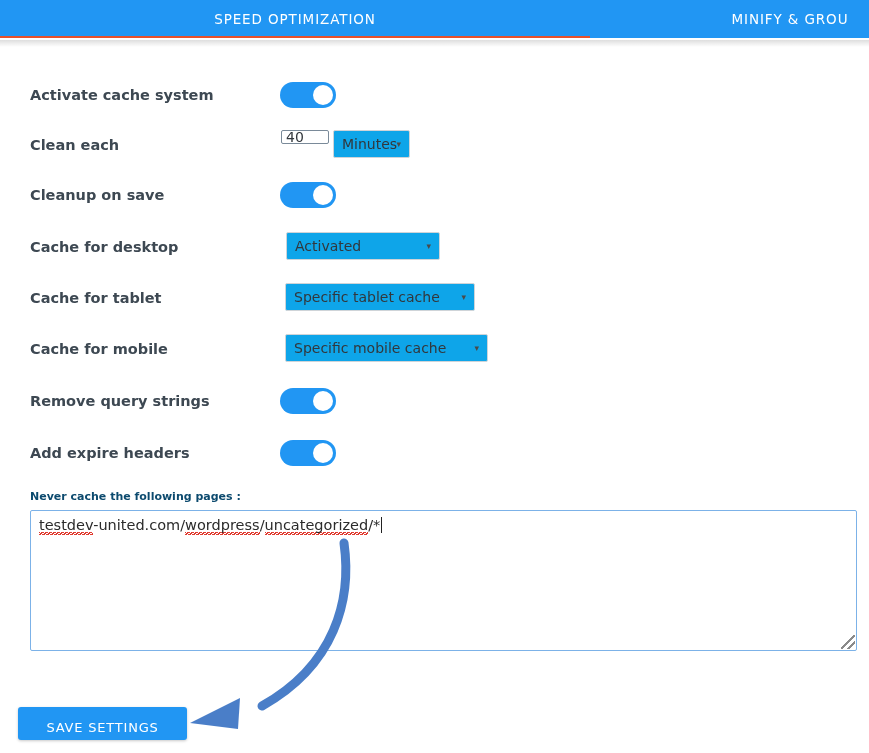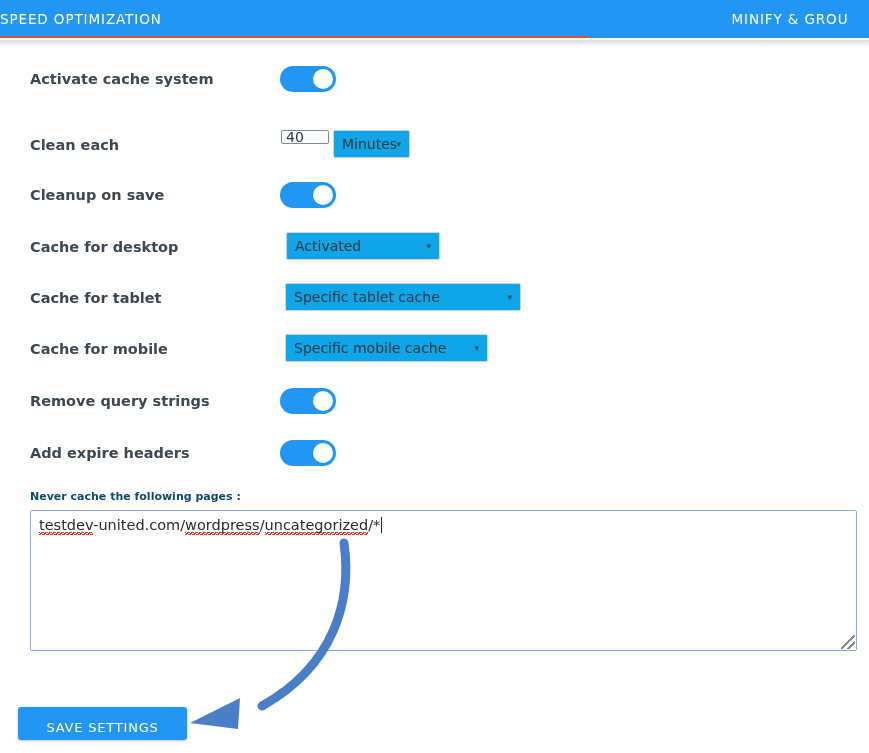--- a/index.html
+++ b/index.html
@@ -31,20 +31,21 @@
     line-height: 38px;
     color: #ffffff;
     font-size: 13.5px;
     letter-spacing: 0.9px;
     white-space: nowrap;
     font-weight: 400;
   }
   .tab-speed {
     left: 0;
     width: 590px;
+    text-align: center;
   }
   .tab-minify {
     left: 590px;
     width: 400px;
     text-align: center;
   }
   .tab-underline {
     position: absolute;
     left: 0;
     top: 36px;
@@ -249,21 +250,21 @@
   </div>
   <div class="tab tab-minify">
     <span>MINIFY &amp; GROU</span>
   </div>
   <div class="tab-underline"></div>
 </div>
 <div class="barshadow"></div>
 
 <div class="content">
 
-  <div class="row" style="top:12px;">
+  <div class="row" style="top:28px;">
     <div class="row-label">Activate cache system</div>
     <div class="toggle" style="left:280px;">
       <div class="knob"></div>
     </div>
   </div>
 
   <div class="row" style="top:78px;">
     <div class="row-label">Clean each</div>
     <input class="num-input" style="left: 281px;" type="text" value="40">
     <div class="sel" style="left:333px; width:77px;">
@@ -282,21 +283,21 @@
   <div class="row" style="top:180px;">
     <div class="row-label">Cache for desktop</div>
     <div class="sel" style="left:286px; width:154px;">
       <span>Activated</span>
       <span class="caret">▾</span>
     </div>
   </div>
 
   <div class="row" style="top:231px;">
     <div class="row-label">Cache for tablet</div>
-    <div class="sel" style="left:285px; width:236px;">
+    <div class="sel" style="left:285px; width:190px;">
       <span>Specific tablet cache</span>
       <span class="caret">▾</span>
     </div>
   </div>
 
   <div class="row" style="top:282px;">
     <div class="row-label">Cache for mobile</div>
     <div class="sel" style="left:285px; width:203px;">
       <span>Specific mobile cache</span>
       <span class="caret">▾</span>

